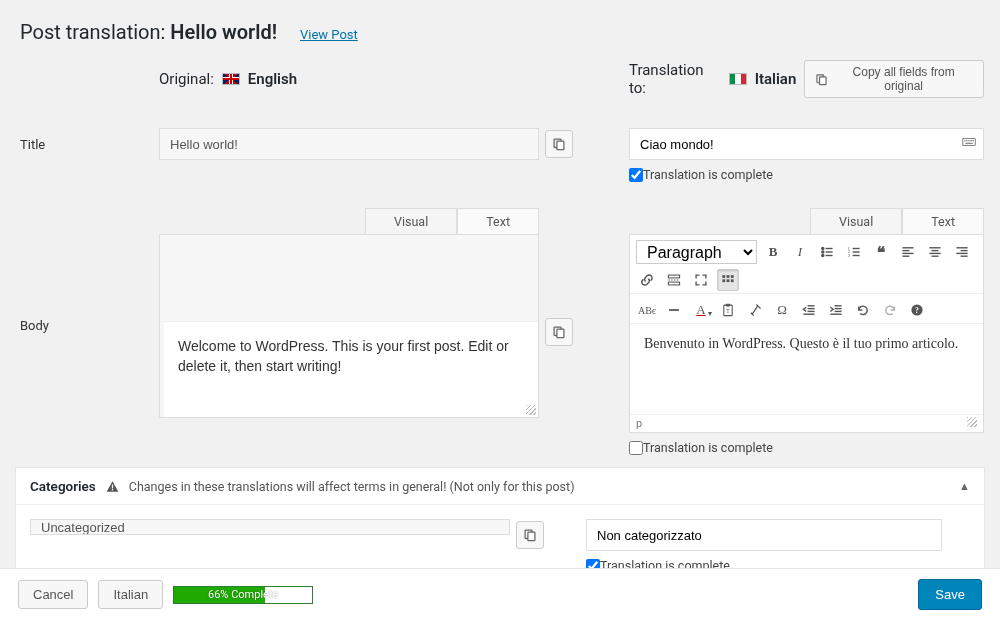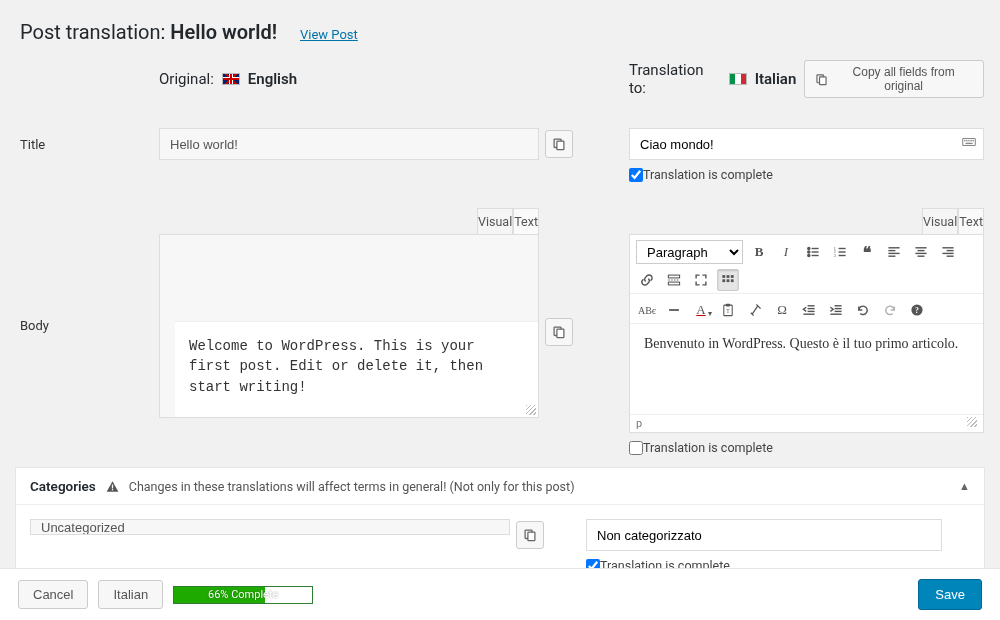--- a/index.html
+++ b/index.html
@@ -137,37 +137,37 @@
   }
   .tabs {
     display: flex;
     justify-content: flex-end;
     gap: 0;
   }
   .tab {
     border: 1px solid #ddd;
     border-bottom: none;
     background: #fafafa;
-    padding: 5px 0;
+    padding: 5px 28px;
     font-size: 12.5px;
     cursor: pointer;
     color: #555;
   }
   .tab.active { background: #f5f5f5; }
   .readonly-body {
     border: 1px solid #ddd;
     min-height: 184px;
     background: #f7f7f7;
     position: relative;
   }
   .readonly-content {
     position: absolute;
-    left:15px; right:0; bottom:0;
+    left:4px; right:0; bottom:0;
     padding: 14px 14px 28px 14px;
-    font-family: Liberation Mono, monospace;
+    font-family: Liberation Sans, sans-serif;
     font-size: 14px;
     color: #333;
     line-height: 1.45;
     background: #fff;
     height: 96px;
     border-top: 1px solid #eee;
   }
   .readonly-content .resize {
     position: absolute; right: 2px; bottom: 2px;
     width: 10px; height: 10px;
@@ -184,21 +184,21 @@
     flex-wrap: wrap;
     gap: 5px;
     align-items: center;
     font-size: 13px;
     color: #555;
   }
   .toolbar select {
     height: 24px;
     border: 1px solid #ccc;
     background: #fff;
-    font-size: 13px;
+    font-size: 16px;
     padding: 0 18px 0 6px;
     min-width: 90px;
   }
   .tb {
     width: 22px; height: 22px;
     display: inline-flex; align-items: center; justify-content: center;
     border: 1px solid transparent;
     border-radius: 2px;
     cursor: pointer;
     color: #555;

